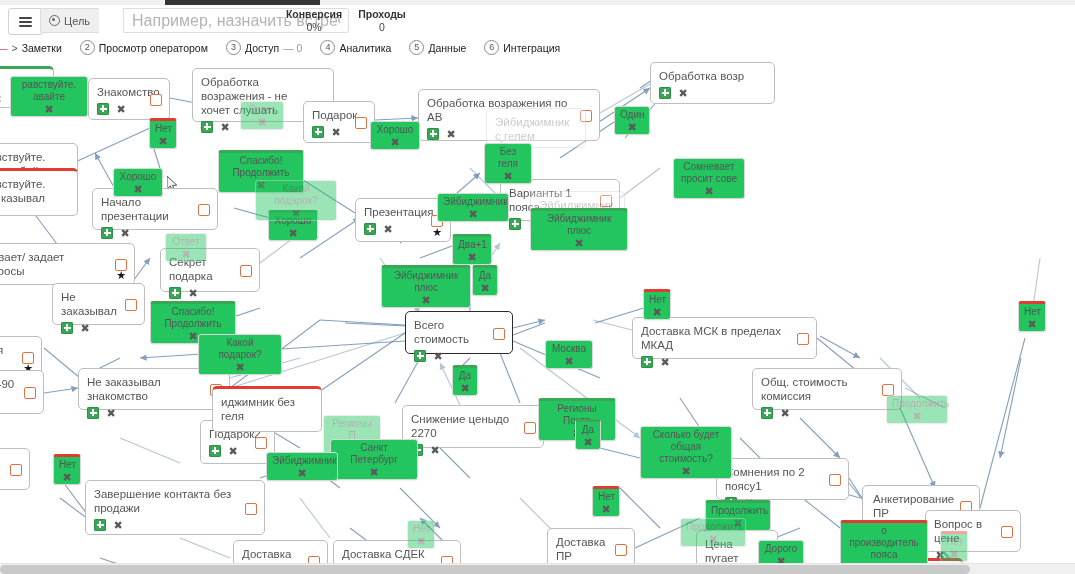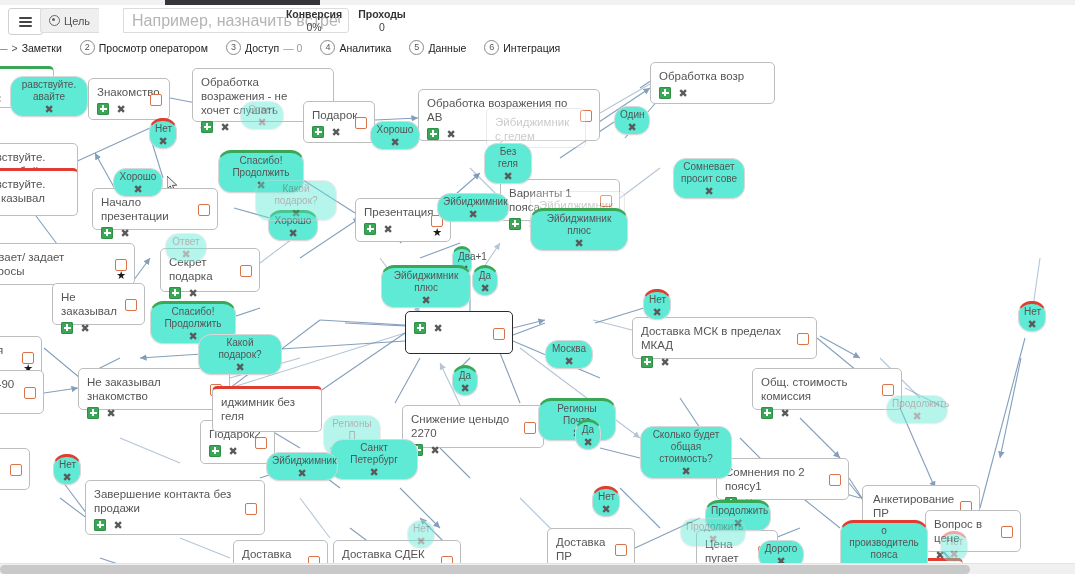--- a/index.html
+++ b/index.html
@@ -93,22 +93,22 @@
     text-align:center;font-weight:bold;
   }
   .port{
     position:absolute;right:7px;top:50%;margin-top:-5px;width:10px;height:10px;
     border:1.5px solid #d9734a;border-radius:2px;background:#fff;
   }
   .star{position:absolute;right:8px;bottom:4px;font-size:11px;color:#1a1a1a;line-height:10px;}
 
   
   .chip{
-    position:absolute;box-sizing:border-box;background:#5eead4;border:1px solid #d8d8d8;
-    border-radius:13px;padding:2px 5px 1px 5px;font-size:10px;color:#555;text-align:center;
+    position:absolute;box-sizing:border-box;background:#22c55e;border:1px solid #d8d8d8;
+    border-radius:3px;padding:2px 5px 1px 5px;font-size:10px;color:#555;text-align:center;
     box-shadow:0 1px 1px rgba(0,0,0,.05);
   }
   .chip .ctext{line-height:12px;white-space:pre-line;}
   .chip .ic-x{display:block;margin:0 auto;}
   .chip.topgreen{border-top:3px solid #3aa757;}
   .chip.topred{border-top:3px solid #e03c31;}
   .node.topgreen{border-top:3px solid #3aa757;}
   .node.topred{border-top:3px solid #e03c31;}
   .faded{opacity:.30;}
   .faded2{opacity:.45;}
@@ -415,20 +415,21 @@
       </div>
       <div class="node" style="left: 78px; top: 310px; width: 152px; height: 42px;">
         <div class="ntitle">Не заказывал знакомство</div>
         <div class="icons">
           <span class="ic-plus"></span>
           <span class="ic-x">✖</span>
         </div>
         <span class="port"></span>
       </div>
       <div class="node sel" style="left: 405px; top: 253px; width: 108px; height: 43px;">
+        <div class="ntitle">Всего стоимость</div>
         <div class="icons">
           <span class="ic-plus"></span>
           <span class="ic-x">✖</span>
         </div>
         <span class="port"></span>
       </div>
       <div class="node" style="left: 632px; top: 259px; width: 185px; height: 42px;">
         <div class="ntitle">Доставка МСК в пределах МКАД</div>
         <div class="icons">
           <span class="ic-plus"></span>
@@ -572,21 +573,21 @@
         <span class="ic-x">✖</span>
       </div>
       <div class="chip" style="left: 437px; top: 135px; width: 72px;">
         <div class="ctext">Эйбиджимник</div>
         <span class="ic-x">✖</span>
       </div>
       <div class="chip topgreen" style="left: 530px; top: 150px; width: 98px;">
         <div class="ctext">Эйбиджимник плюс</div>
         <span class="ic-x">✖</span>
       </div>
-      <div class="chip topgreen" style="left: 452px; top: 188px; width: 20px;">
+      <div class="chip topgreen" style="left: 452px; top: 176px; width: 40px;">
         <div class="ctext">Два+1</div>
         <span class="ic-x">✖</span>
       </div>
       <div class="chip topgreen" style="left: 381px; top: 207px; width: 90px;">
         <div class="ctext">Эйбиджимник плюс</div>
         <span class="ic-x">✖</span>
       </div>
       <div class="chip topgreen" style="left: 472px; top: 207px; width: 26px;">
         <div class="ctext">Да</div>
         <span class="ic-x">✖</span>

